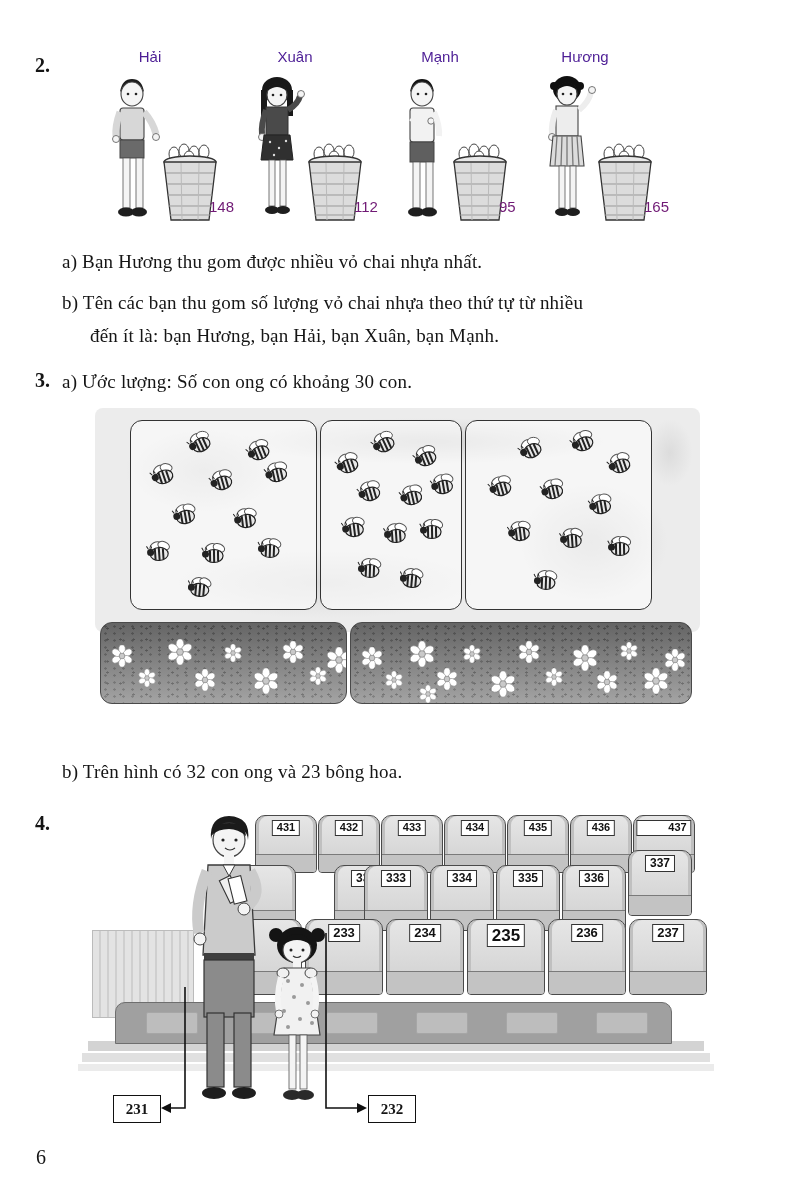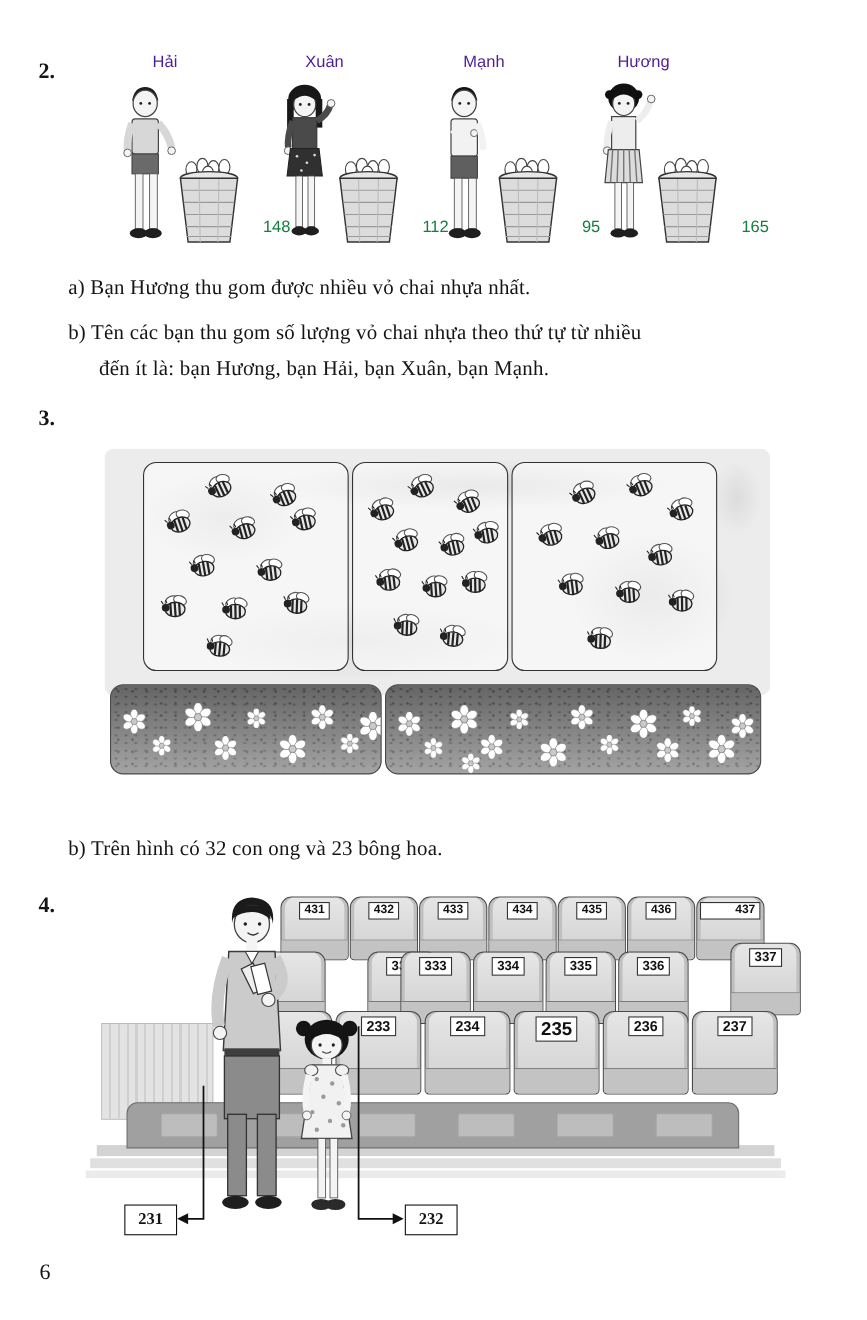--- a/index.html
+++ b/index.html
@@ -11,21 +11,21 @@
   .pagenum{position:absolute;left:36px;top:1146px;font-size:20px;}
 
   
   .ex2-illust{position:absolute;left:95px;top:48px;width:630px;height:196px;}
   .kid-group{position:absolute;top:0;width:145px;height:196px;}
   .kid-name{position:absolute;left:10px;top:0;width:90px;text-align:center;
             font-family:"Liberation Sans","DejaVu Sans",sans-serif;font-size:15px;color:#4c1d95;}
   .kid-fig{position:absolute;left:6px;top:26px;width:62px;height:152px;}
   .kid-basket{position:absolute;left:66px;top:95px;width:58px;height:80px;}
   .kid-count{position:absolute;left:114px;top:150px;width:46px;
-             font-family:"Liberation Sans","DejaVu Sans",sans-serif;font-size:15px;color:#15803d;margin-left:30px;}
+             font-family:"Liberation Sans","DejaVu Sans",sans-serif;font-size:15px;color:#701a75;}
 
   
   .bee-scene{position:absolute;left:95px;top:408px;width:605px;height:224px;border-radius:8px;
      background:
        radial-gradient(closest-side at 18% 28%,#d7d7d7,transparent 72%),
        radial-gradient(closest-side at 55% 15%,#d0d0d0,transparent 70%),
        radial-gradient(closest-side at 38% 78%,#dadada,transparent 72%),
        radial-gradient(closest-side at 82% 60%,#d3d3d3,transparent 70%),
        radial-gradient(closest-side at 95% 20%,#dcdcdc,transparent 75%),
        #ececec;}
@@ -215,20 +215,21 @@
 </svg></div>
         <div class="kid-count">165</div>
       </div>
     </div>
 
   <div class="bodytext" style="left:62px;top:250px">a) Bạn Hương thu gom được nhiều vỏ chai nhựa nhất.</div>
   <div class="bodytext" style="left:62px;top:291px">b) Tên các bạn thu gom số lượng vỏ chai nhựa theo thứ tự từ nhiều</div>
   <div class="bodytext" style="left:90px;top:324px">đến ít là: bạn Hương, bạn Hải, bạn Xuân, bạn Mạnh.</div>
 
   <div class="qnum" style="left:35px;top:369px">3.</div>
+  <div class="bodytext" style="left:62px;top:370px">a) Ước lượng: Số con ong có khoảng 30 con.</div>
 
   <div class="bee-scene">
     <div class="bee-panel" id="bee-panel-0" style="left:35px;width:185px">
         <div class="bee" style="left: 30%; top: 5%; transform: rotate(-25deg);"><svg width="26" height="24" viewBox="0 0 26 24">
  <ellipse cx="10" cy="7" rx="6" ry="4" fill="#fff" stroke="#555" stroke-width="1" transform="rotate(-25 10 7)"></ellipse>
  <ellipse cx="18" cy="7" rx="6" ry="4" fill="#fff" stroke="#555" stroke-width="1" transform="rotate(25 18 7)"></ellipse>
  <ellipse cx="13" cy="15" rx="9" ry="6.5" fill="#e8e8e8" stroke="#222" stroke-width="1.2"></ellipse>
  <path d="M9,9.5 L9,20.5 M13,8.8 L13,21.4 M17,9.5 L17,20.5" stroke="#222" stroke-width="2"></path>
  <circle cx="4.5" cy="13" r="3.5" fill="#222"></circle>
  <path d="M2.5,9.5 L0.8,6.5 M6,9 L5,6" stroke="#222" stroke-width="1"></path>
@@ -799,21 +800,21 @@
           <div class="plate" style="font-size: 12px;">334</div>
         </div>
         <div class="seat" style="left: 466px; top: 60px; width: 62px; height: 64px; z-index: 2;">
           <div class="cushion"></div>
           <div class="plate" style="font-size: 12px;">335</div>
         </div>
         <div class="seat" style="left: 532px; top: 60px; width: 62px; height: 64px; z-index: 2;">
           <div class="cushion"></div>
           <div class="plate" style="font-size: 12px;">336</div>
         </div>
-        <div class="seat" style="left: 598px; top: 52px; width: 62px; height: 64px; z-index: 2; margin-left: 36px;">
+        <div class="seat" style="left: 598px; top: 45px; width: 62px; height: 64px; z-index: 2;">
           <div class="cushion"></div>
           <div class="plate" style="font-size: 12px;">337</div>
         </div>
         <div class="seat" style="left: 194px; top: 114px; width: 76px; height: 74px; z-index: 3;">
           <div class="cushion"></div>
         </div>
         <div class="seat" style="left: 275px; top: 114px; width: 76px; height: 74px; z-index: 3;">
           <div class="cushion"></div>
           <div class="plate" style="font-size: 13px;">233</div>
         </div>

